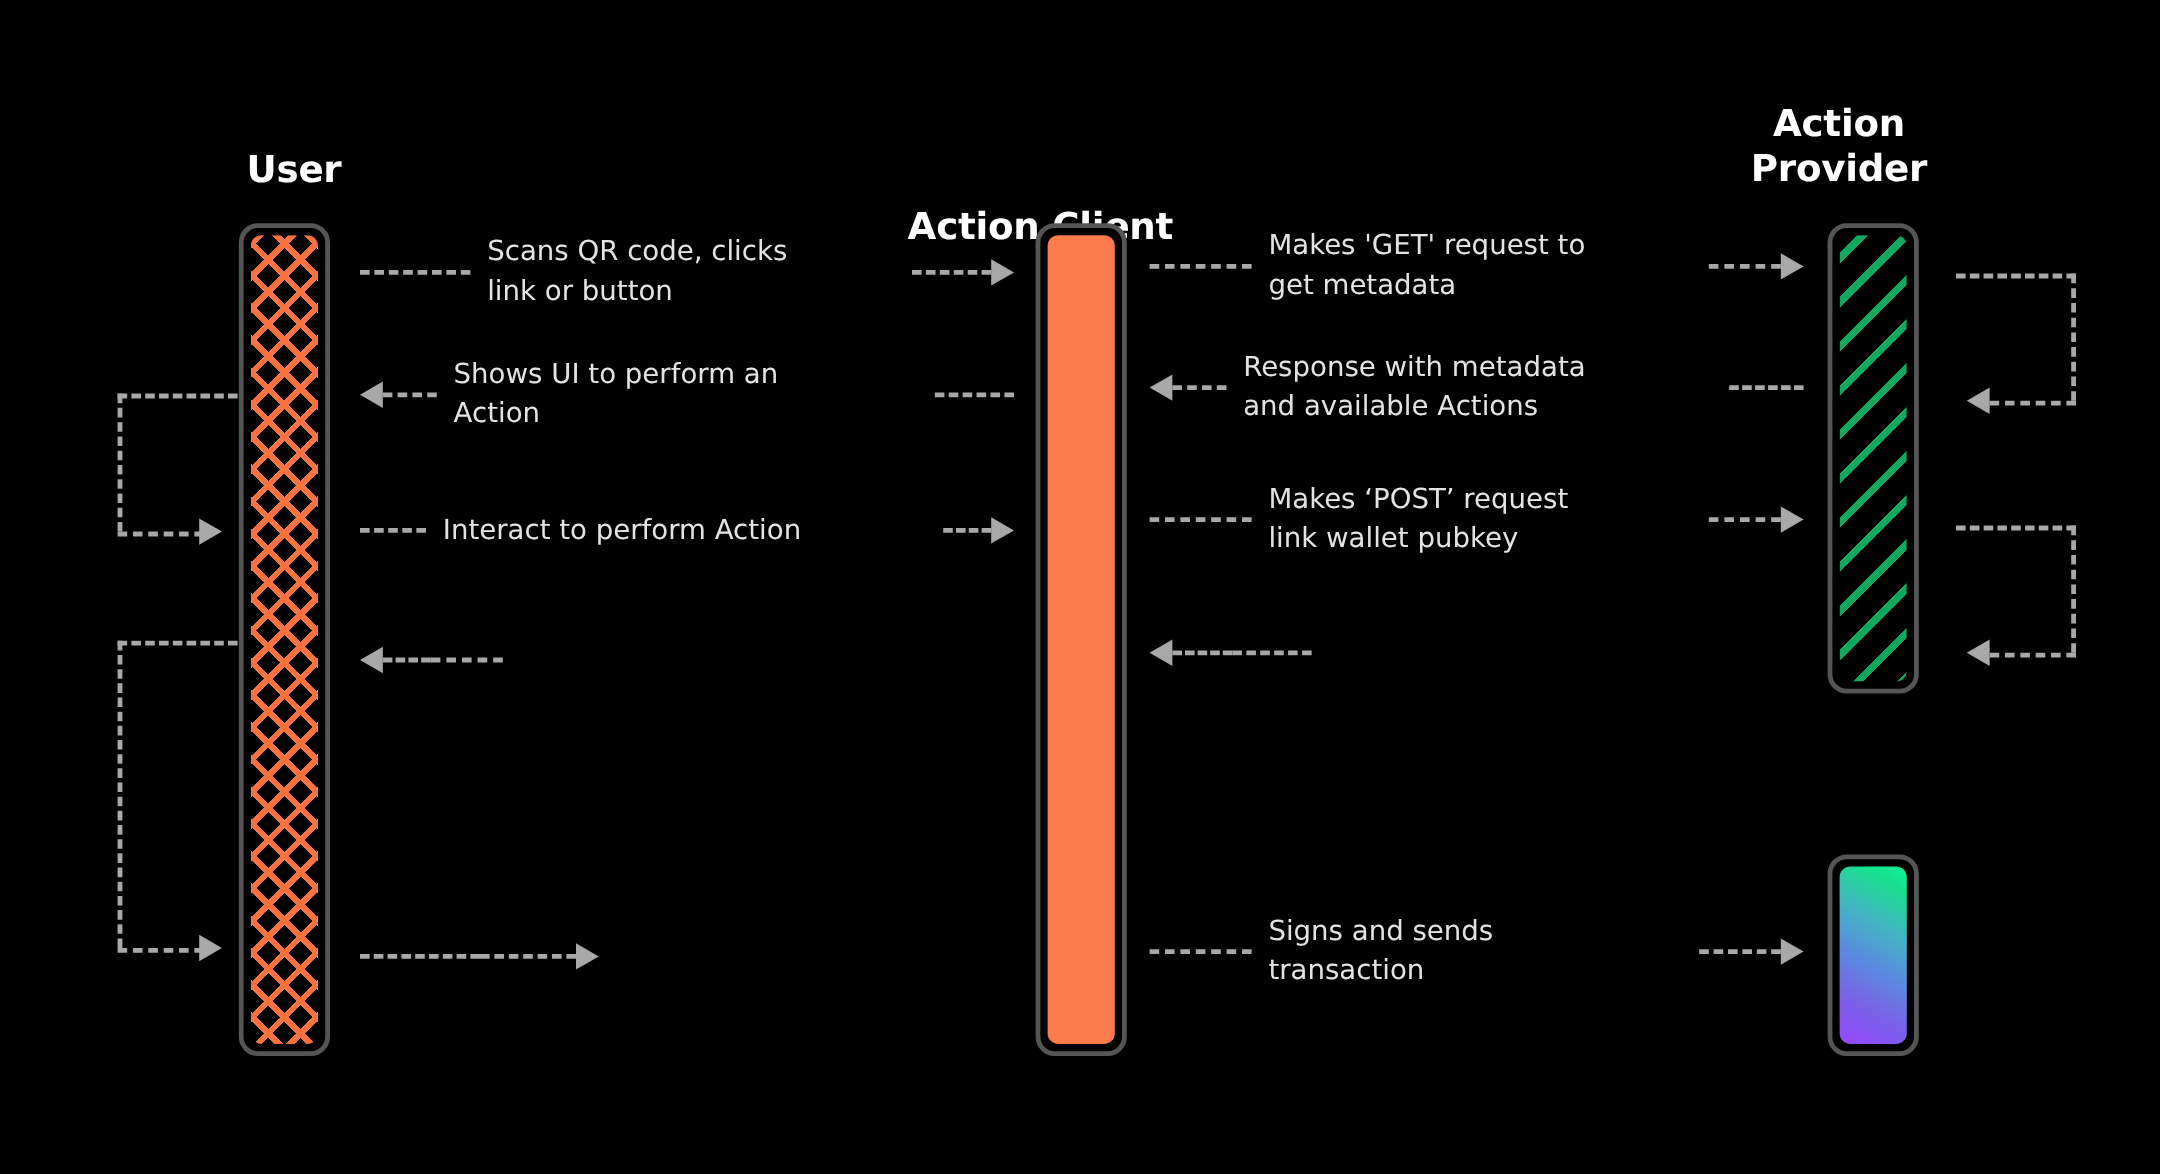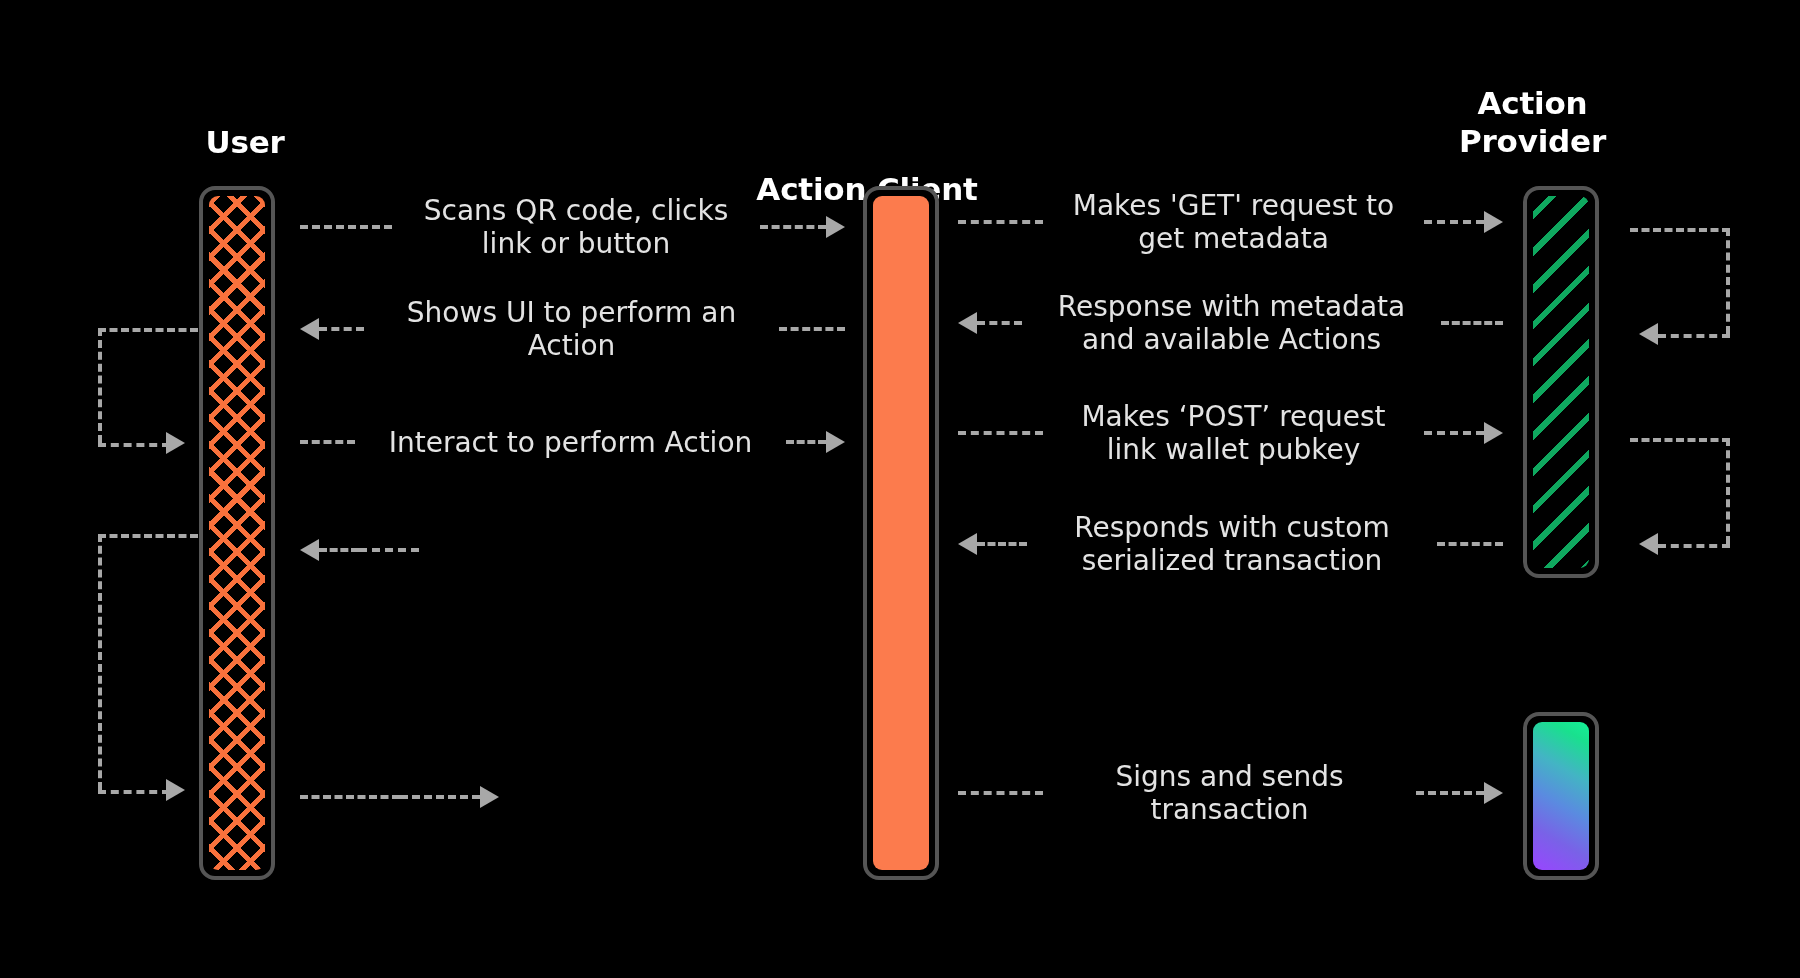--- a/index.html
+++ b/index.html
@@ -76,23 +76,22 @@
 
   
   .msg {
     position: absolute;
     display: flex;
     align-items: center;
     height: 74px;
   }
   .msg-label {
     color: #e3e3e3;
-    font-size: 28px;
+    font-size: 23px;
     line-height: 33px;
-    text-align: center;
     white-space: pre-line;
     padding: 0 14px;
     flex: 1 1 auto;
   }
   
   .dash {
     flex: 0 0 auto;
     height: 0;
     border-top: 4px dashed #A8A8A8;
   }
@@ -199,22 +198,20 @@
     <div class="dash" style="width:85px"></div>
     <div class="msg-label">Makes ‘POST’ request
 link wallet pubkey</div>
     <div class="dash" style="width:60px"></div>
     <div class="arrow-r"></div>
   </div>
 
   <div class="msg right" style="top:507px">
     <div class="arrow-l"></div>
     <div class="dash" style="width:50px"></div>
-    <div class="msg-label">Responds with custom
-serialized transaction</div>
     <div class="dash" style="width:66px"></div>
   </div>
 
   <div class="msg right" style="top:756px">
     <div class="dash" style="width:85px"></div>
     <div class="msg-label">Signs and sends
 transaction</div>
     <div class="dash" style="width:68px"></div>
     <div class="arrow-r"></div>
   </div>

